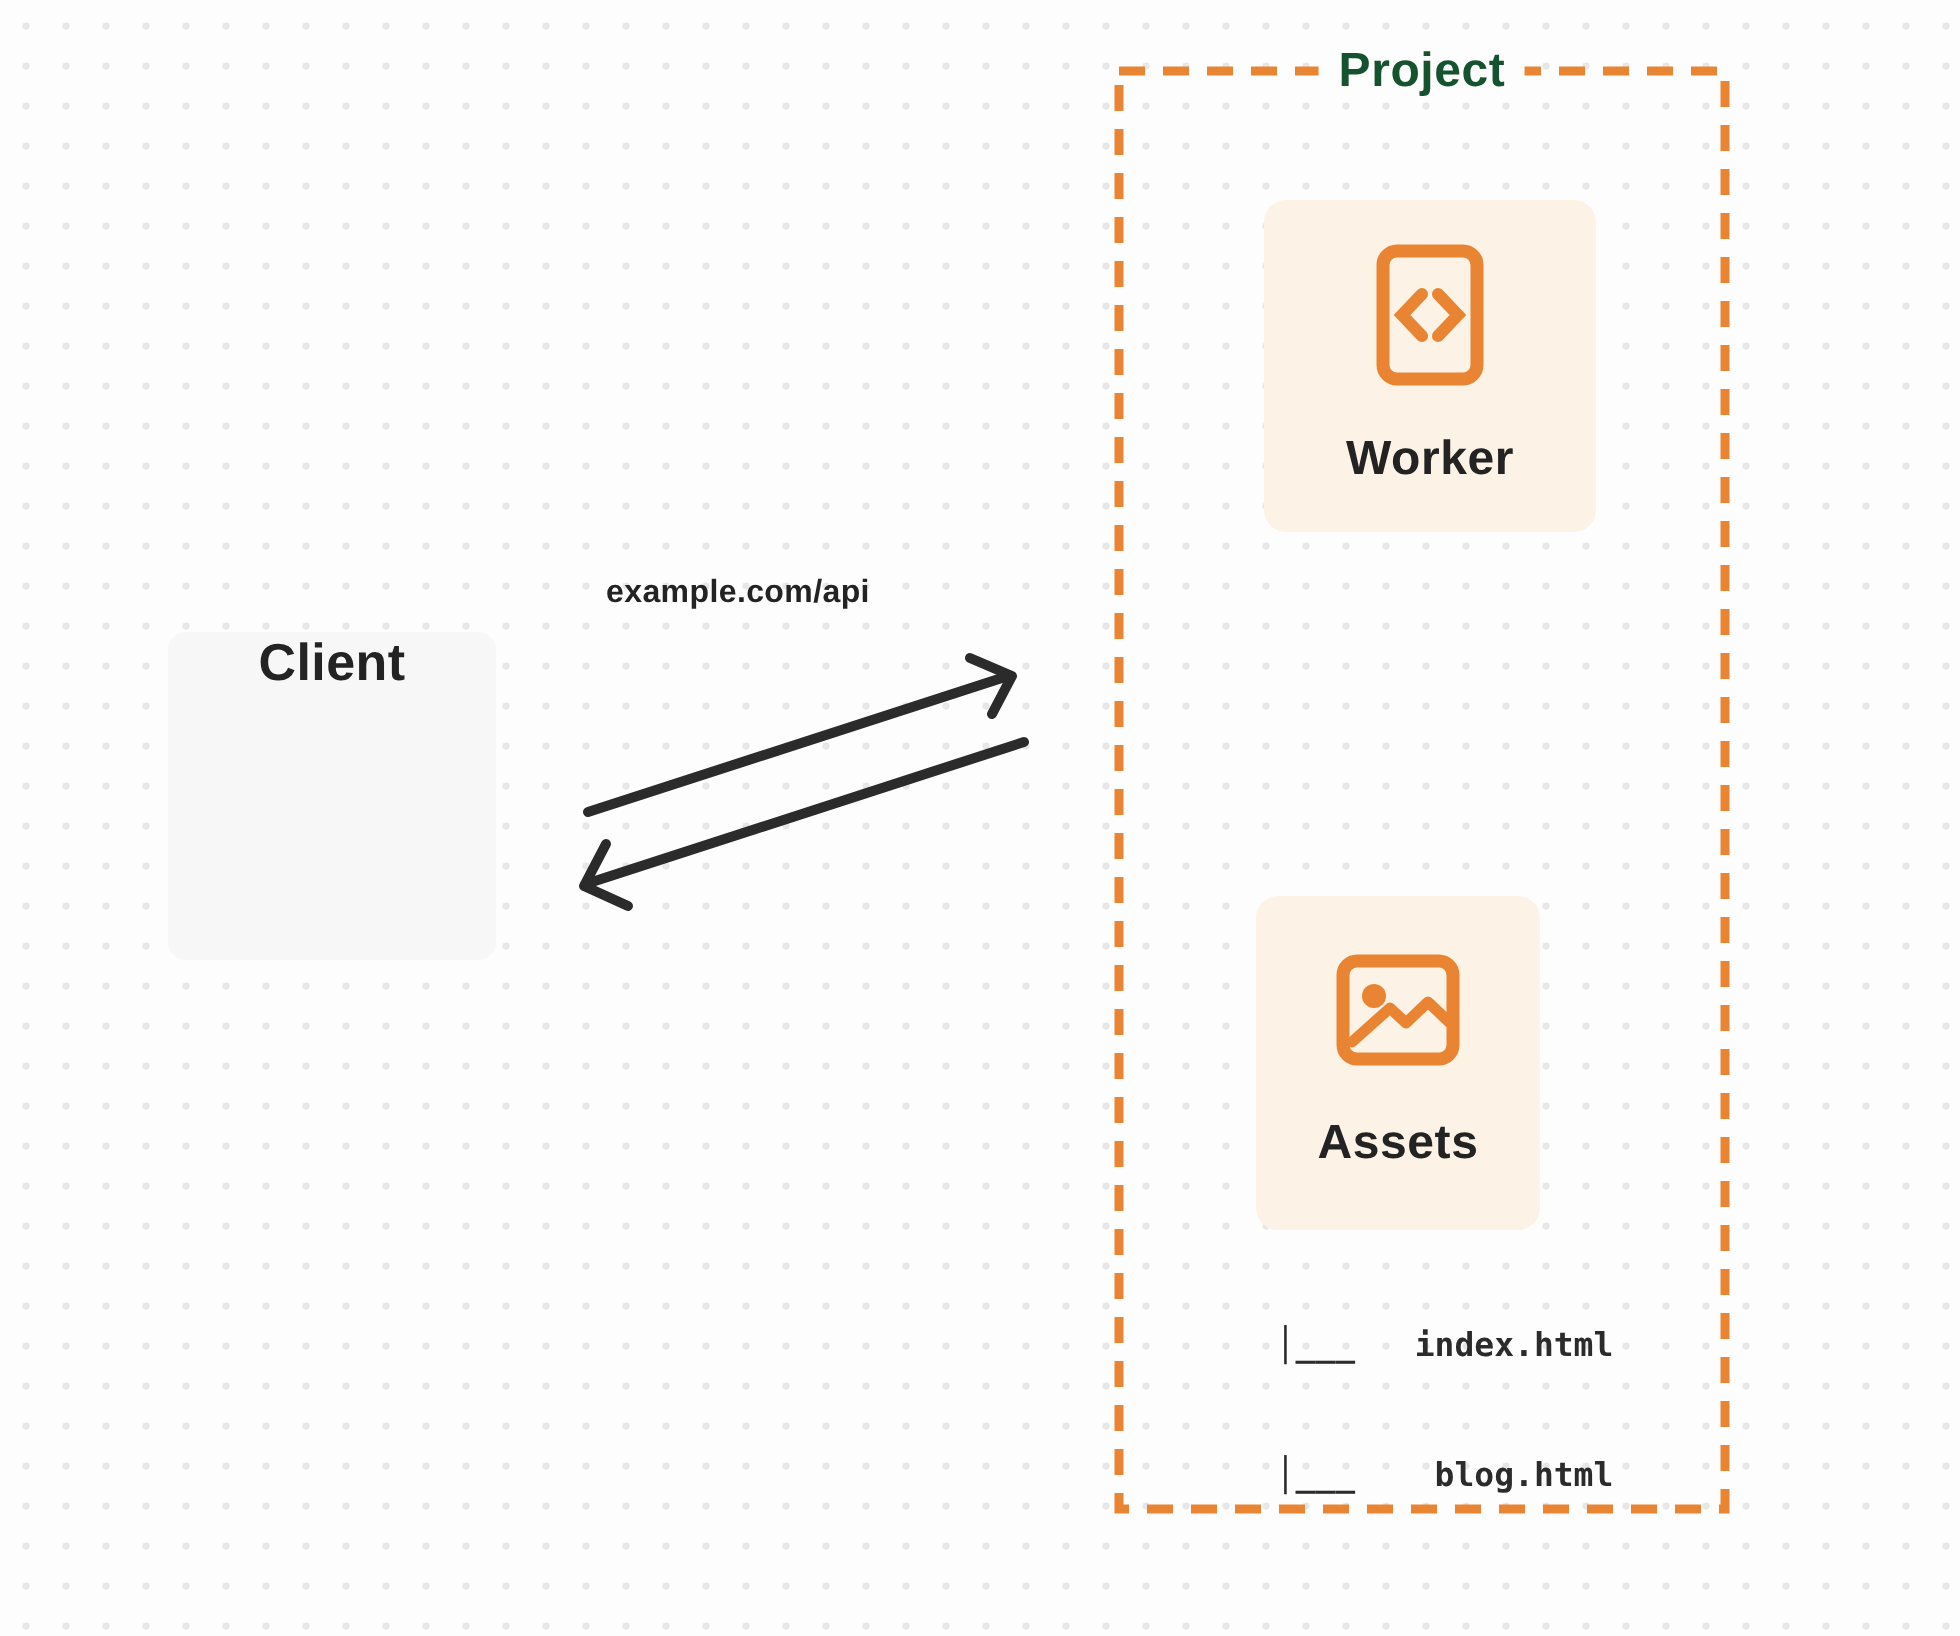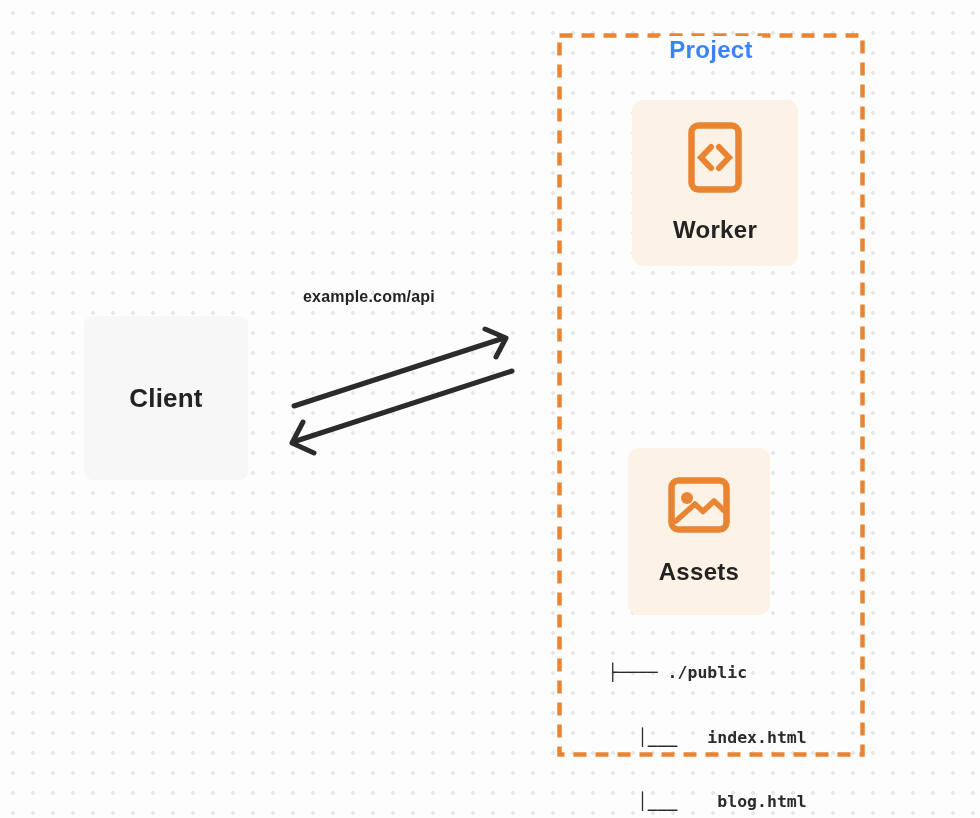--- a/index.html
+++ b/index.html
@@ -17,31 +17,31 @@
 
   
   #overlay{left:0;top:0;width:980px;height:818px;pointer-events:none;}
   .boundary{fill:none;stroke:#E98432;stroke-width:4.5;stroke-dasharray:13 9;}
   .arrow{fill:none;stroke:#2B2B2B;stroke-width:5;stroke-linecap:round;stroke-linejoin:round;}
 
   
   .client-box{
     left:84px;top:316px;width:164px;height:164px;
     background:#F7F7F7;border-radius:9px;
-    display:flex;align-items:center;justify-content:center;
+    display:flex;align-items:flex-start;justify-content:center;
   }
   .client-box .label{font-size:26px;font-weight:700;letter-spacing:.2px;}
 
   
   .req-label{left:303px;top:288px;font-size:16px;font-weight:700;letter-spacing:.2px;}
 
   
   .project-label{
-    left:711px;top:36px;transform:translateX(-50%);
-    font-size:24px;font-weight:700;color:#3b82f6;
+    left:711px;top:22px;transform:translateX(-50%);
+    font-size:24px;font-weight:700;color:#14532d;
     background:#FDFDFD;padding:0 10px;letter-spacing:.3px;
   }
   .card{
     background:#FCF2E5;border-radius:11px;
     display:flex;flex-direction:column;align-items:center;justify-content:center;
   }
   .card .label{font-size:24px;font-weight:700;letter-spacing:.3px;}
   .worker-card{left:632px;top:100px;width:166px;height:166px;padding-top:0;}
   .worker-card .icon-wrap{margin-bottom:23px;}
   .assets-card{left:628px;top:448px;width:142px;height:167px;}
@@ -95,17 +95,16 @@
     <svg width="62" height="56" viewBox="0 0 62 56">
       <rect class="icon-stroke" x="3.5" y="3.5" width="55" height="49" rx="7" stroke-width="6.5"></rect>
       <circle cx="19" cy="21" r="6" fill="#E98432"></circle>
       <path class="icon-stroke" d="M8 44 L27 27 L35 34.5 L46 24 L56.5 34" stroke-width="5.5" stroke-linecap="round" stroke-linejoin="round"></path>
     </svg>
   </span>
   <span class="label">Assets</span>
 </div>
 
 <div class="abs file-tree">
-  <div>├──── ./public</div>
   <div>   │___   index.html</div>
   <div>   │___    blog.html</div>
   
 </div>
 
 </body></html>

